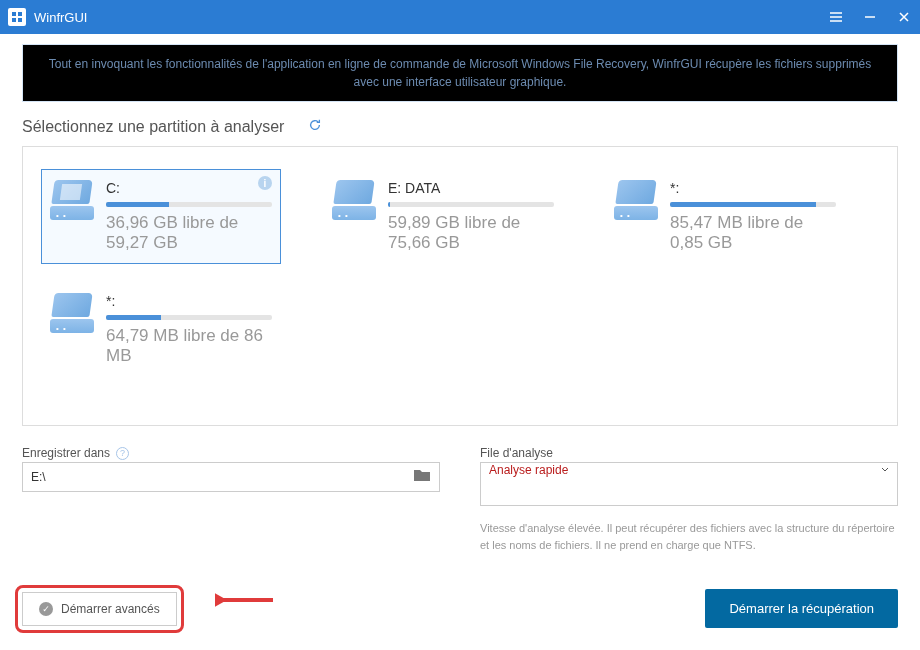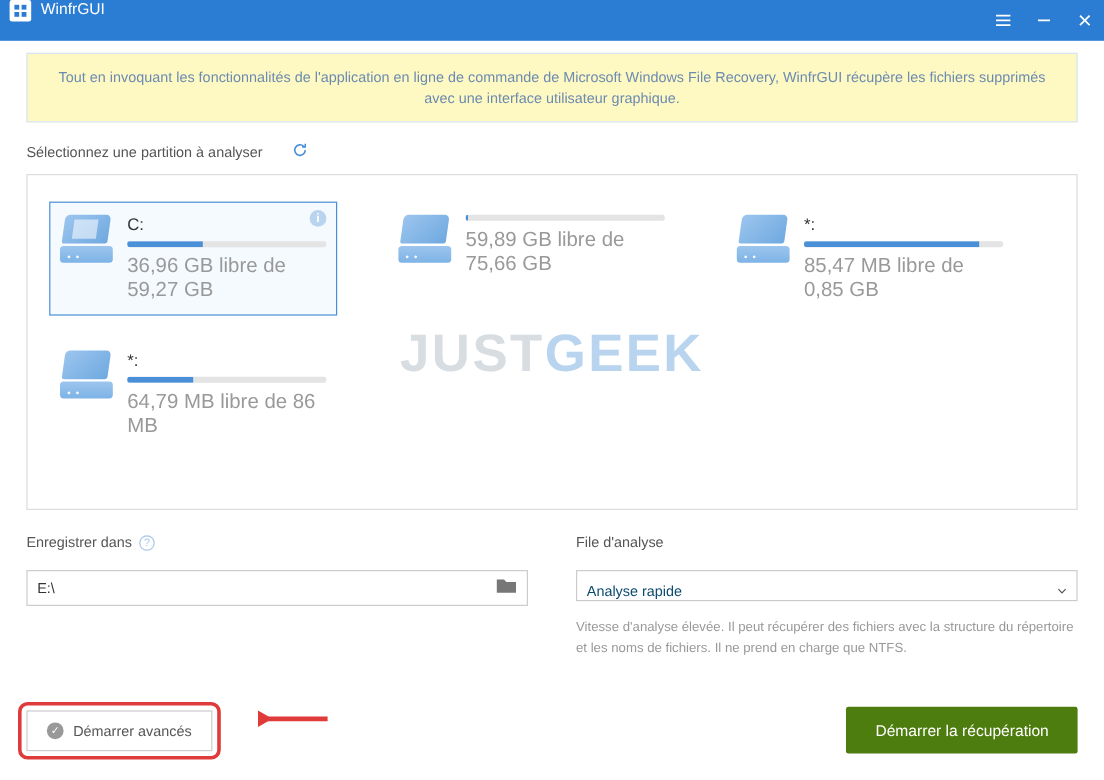--- a/index.html
+++ b/index.html
@@ -1,29 +1,29 @@
 <!DOCTYPE html>
 <html><head>
 <meta charset="utf-8">
 <style>
 * { margin: 0; padding: 0; box-sizing: border-box; font-family: -apple-system, BlinkMacSystemFont, "Segoe UI", Arial, sans-serif; }
 body { background: #fff; width: 920px; height: 650px; overflow: hidden; position: relative; }
 
-.titlebar { height: 34px; background: #2b7cd3; display: flex; padding: 0 8px; color: #fff; }
+.titlebar { height: 34px; background: #2b7cd3; display: flex; align-items: center; padding: 0 8px; color: #fff; }
 .titlebar .app-icon { width: 18px; height: 18px; background: #fff; border-radius: 2px; display: flex; align-items: center; justify-content: center; margin-right: 8px; }
 .titlebar .app-icon svg { width: 12px; height: 12px; }
 .titlebar .title { font-size: 13px; flex: 1; }
 .titlebar .win-controls { display: flex; gap: 18px; align-items: center; }
 .titlebar .win-btn { width: 16px; height: 16px; display: flex; align-items: center; justify-content: center; cursor: pointer; color: #fff; }
 
 .content { padding: 0 22px; }
 
-.info-banner { background: #fef9c3; border: 1px solid #d4e4f5; padding: 10px 18px; margin-top: 10px; color: #6c8bb0; font-size: 12px; text-align: center; line-height: 1.5; }
-
-.section-label { font-size: 12px; color: #555; margin-top: 16px; display: flex; align-items: center; gap: 24px; }
+.info-banner { background: #000000; border: 1px solid #d4e4f5; padding: 10px 18px; margin-top: 10px; color: #6c8bb0; font-size: 12px; text-align: center; line-height: 1.5; }
+
+.section-label { font-size: 16px; color: #555; margin-top: 16px; display: flex; align-items: center; gap: 24px; }
 .refresh-icon { color: #4a90d9; cursor: pointer; }
 
 .partition-box { border: 1px solid #ddd; margin-top: 10px; padding: 22px 18px 30px 18px; min-height: 280px; position: relative; }
 .partition-grid { display: flex; flex-wrap: wrap; gap: 18px 42px; }
 
 .partition { display: flex; align-items: flex-start; gap: 12px; width: 240px; padding: 10px 8px; border: 1px solid transparent; cursor: pointer; position: relative; }
 .partition.selected { border: 1px solid #4a90d9; background: #f5faff; }
 .partition .info-badge { position: absolute; top: 6px; right: 8px; width: 14px; height: 14px; border-radius: 50%; background: #b8d4ef; color: #fff; font-size: 10px; display: flex; align-items: center; justify-content: center; font-weight: bold; }
 
 .drive-icon { width: 44px; height: 40px; position: relative; flex-shrink: 0; }
@@ -36,40 +36,40 @@
 .partition-name { font-size: 14px; color: #333; font-weight: 500; margin-bottom: 6px; }
 .progress-bar { width: 100%; height: 5px; background: #e4e4e4; border-radius: 2px; overflow: hidden; margin-bottom: 6px; }
 .progress-fill { height: 100%; background: #4a90d9; }
 .partition-size { font-size: 17px; color: #999; }
 
 .watermark { position: absolute; top: 50%; left: 50%; transform: translate(-50%, -30%); font-size: 44px; font-weight: 800; letter-spacing: 2px; color: #d8dde2; pointer-events: none; user-select: none; }
 .watermark .geek { color: #b8d4ef; }
 
 .bottom-row { display: flex; gap: 40px; margin-top: 20px; }
 .bottom-col { flex: 1; }
-.bottom-col .label { font-size: 12px; color: #555; margin-bottom: 16px; display: flex; align-items: center; gap: 6px; }
+.bottom-col .label { font-size: 12px; color: #555; margin-bottom: 2px; display: flex; align-items: center; gap: 6px; }
 .help-icon { width: 13px; height: 13px; border-radius: 50%; border: 1px solid #a7c5e8; color: #a7c5e8; font-size: 9px; display: inline-flex; align-items: center; justify-content: center; }
 
 .path-input { display: flex; align-items: center; border: 1px solid #ccc; height: 30px; padding: 0 8px; }
 .path-input .path-text { flex: 1; font-size: 12px; color: #333; }
 .path-input .folder-icon { color: #777; cursor: pointer; }
 
-.mode-select { border: 1px solid #ccc; height: 26px; display: flex; align-items: flex-end; padding: 0 8px; font-size: 12px; color: #0c4a6e; justify-content: space-between; cursor: pointer; }
+.mode-select { border: 1px solid #ccc; height: 44px; display: flex; align-items: flex-start; padding: 0 8px; font-size: 12px; color: #b91c1c; justify-content: space-between; cursor: pointer; }
 .mode-desc { font-size: 11px; color: #999; margin-top: 14px; line-height: 1.5; }
 
 .footer { position: absolute; bottom: 22px; left: 22px; right: 22px; display: flex; justify-content: space-between; align-items: center; }
 .advanced-btn { border: 1px solid #ccc; padding: 9px 16px; font-size: 12px; color: #555; display: flex; align-items: center; gap: 8px; cursor: pointer; background: #fff; }
 .advanced-btn .check-icon { width: 14px; height: 14px; border-radius: 50%; background: #999; color: #fff; display: flex; align-items: center; justify-content: center; font-size: 9px; }
 .highlight-box { position: absolute; border: 3px solid #e03b3b; border-radius: 8px; padding: 4px; left: -7px; top: -7px; right: -7px; bottom: -7px; pointer-events: none; }
 .advanced-wrap { position: relative; }
 
 .arrow { position: absolute; left: 215px; bottom: 34px; pointer-events: none; }
 .arrow svg { width: 60px; height: 24px; }
 
-.start-btn { background: #4d7c0f; color: #fff; border: none; padding: 12px 24px; font-size: 13px; cursor: pointer; border-radius: 2px; }
+.start-btn { background: #0369a1; color: #fff; border: none; padding: 12px 24px; font-size: 13px; cursor: pointer; border-radius: 2px; }
 </style>
 </head>
 <body>
 
 <div class="titlebar">
   <div class="app-icon">
     <svg viewBox="0 0 12 12">
         <rect x="1" y="1" width="4" height="4" fill="#2b7cd3"></rect>
         <rect x="7" y="1" width="4" height="4" fill="#2b7cd3"></rect>
         <rect x="1" y="7" width="4" height="4" fill="#2b7cd3"></rect>
@@ -102,23 +102,20 @@
   <div class="section-label">
     <span>Sélectionnez une partition à analyser</span>
     <span class="refresh-icon">
       <svg width="14" height="14" viewBox="0 0 16 16">
           <path d="M13 8a5 5 0 1 1-1.5-3.5M13 2v3h-3" fill="none" stroke="#4a90d9" stroke-width="1.5"></path>
         </svg>
     </span>
   </div>
 
   <div class="partition-box">
-    <div class="watermark">
-      <span>JUST</span><span class="geek">GEEK</span>
-    </div>
     <div class="partition-grid" id="partition-grid">
         <div class="partition selected">
           <div class="info-badge">i</div>
           <div class="drive-icon windows">
             <div class="disk-top"></div>
             <div class="disk-base"></div>
           </div>
           <div class="partition-info">
             <div class="partition-name">C:</div>
             <div class="progress-bar">
@@ -126,20 +123,21 @@
             </div>
             <div class="partition-size">36,96 GB libre de 59,27 GB</div>
           </div>
         </div>
         <div class="partition">
           <div class="drive-icon">
             <div class="disk-top"></div>
             <div class="disk-base"></div>
           </div>
           <div class="partition-info">
+            <div class="partition-name">E: DATA</div>
             <div class="progress-bar">
               <div class="progress-fill" style="width:1%"></div>
             </div>
             <div class="partition-size">59,89 GB libre de 75,66 GB</div>
           </div>
         </div>
         <div class="partition">
           <div class="drive-icon">
             <div class="disk-top"></div>
             <div class="disk-base"></div>

